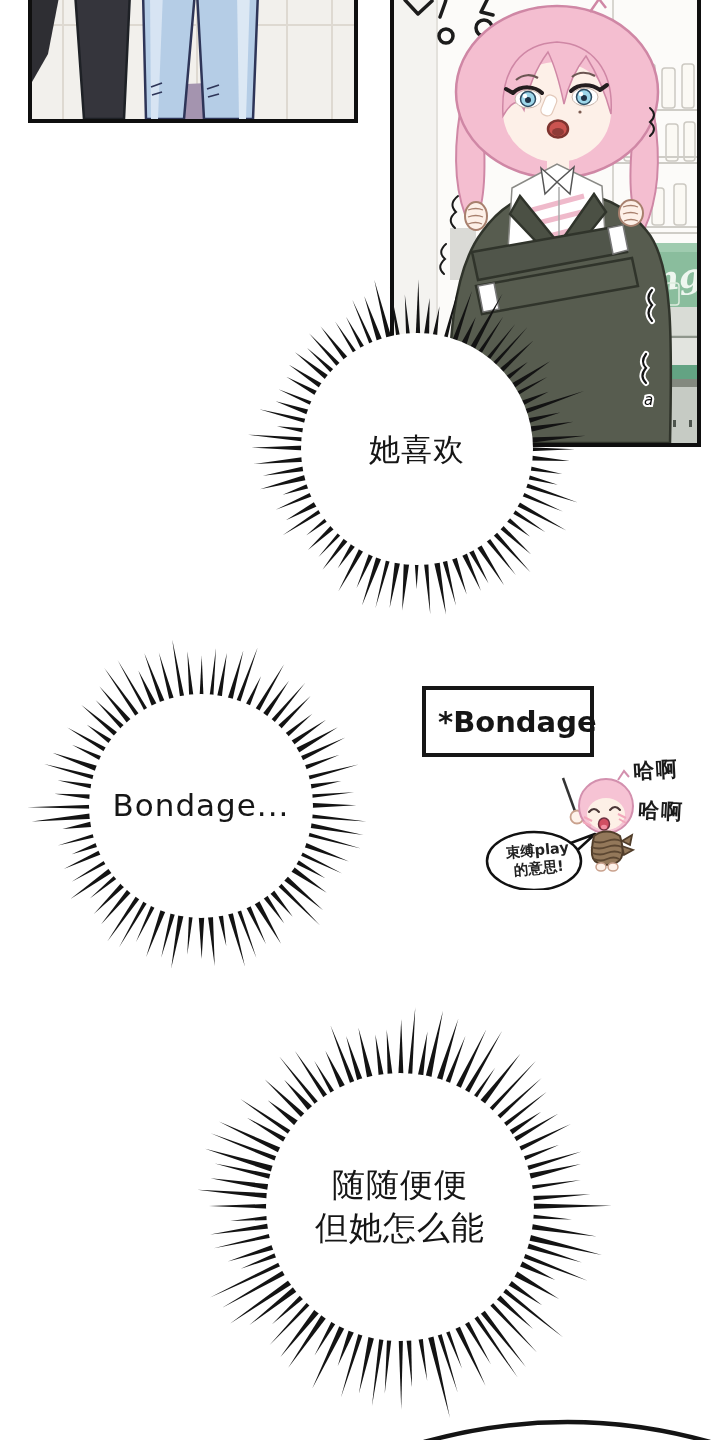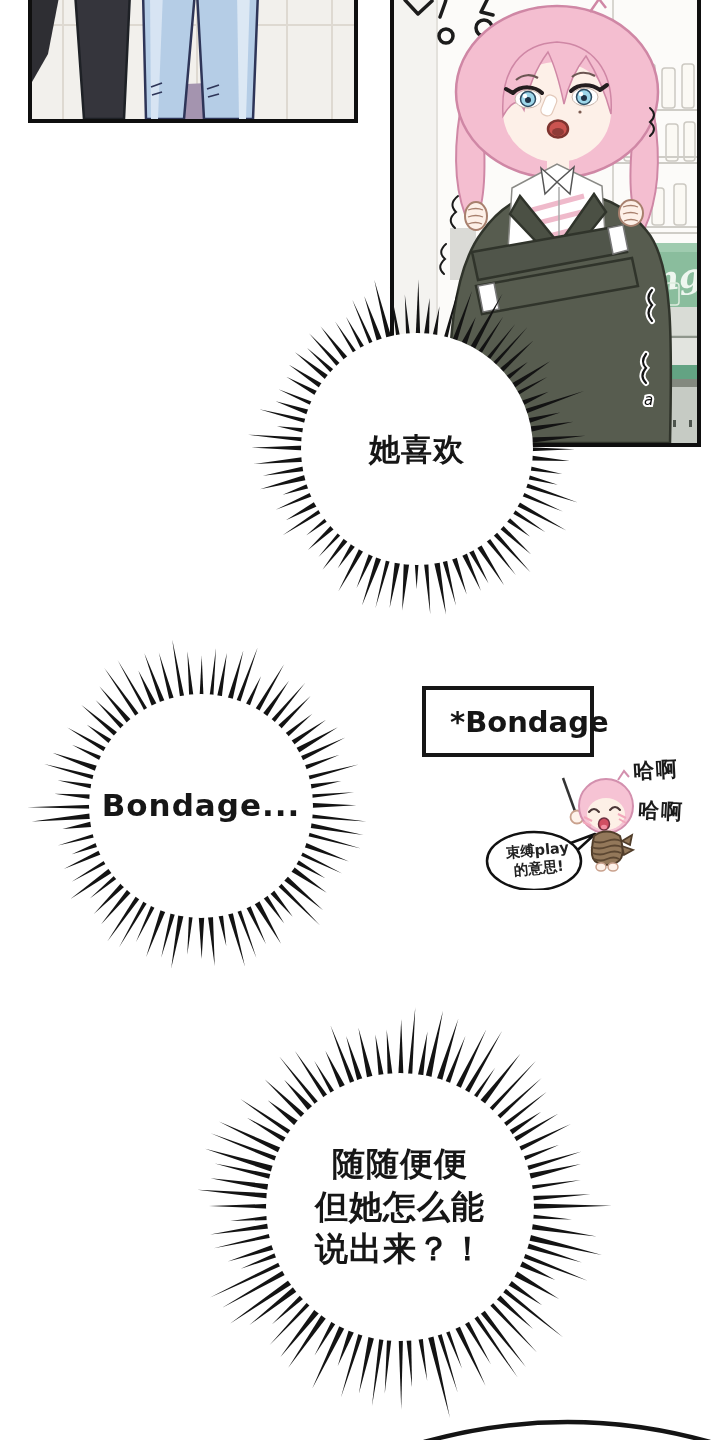--- a/index.html
+++ b/index.html
@@ -3,26 +3,26 @@
 <meta charset="utf-8">
 <style>
   html,body{margin:0;padding:0;background:#fff;}
   .page{position:relative;width:720px;height:1440px;background:#ffffff;overflow:hidden;
         font-family:"DejaVu Sans","Liberation Sans",sans-serif;}
   .panel{position:absolute;border:4px solid #0f0f0f;background:#fff;box-sizing:border-box;overflow:hidden;}
   .panel svg{display:block;}
   .burst{position:absolute;}
   .burst svg{display:block;}
   .burst-text{position:absolute;display:flex;flex-direction:column;align-items:center;justify-content:center;
-              text-align:center;font-weight:bold;color:#161616;letter-spacing:1px;}
+              text-align:center;font-weight:normal;color:#161616;letter-spacing:1px;}
   .bt1{left:297px;top:389px;width:240px;height:120px;font-size:31px;line-height:1.32;}
   .bt2{left:81px;top:746px;width:240px;height:120px;font-size:31px;line-height:1.35;align-items:center;}
   .bt3{left:270px;top:1133px;width:260px;height:148px;font-size:33px;line-height:1.3;}
   .note-box{position:absolute;left:422px;top:686px;width:172px;height:71px;border:4px solid #161616;
-            background:#fff;display:flex;align-items:center;box-sizing:border-box;padding-left:24px;
+            background:#fff;display:flex;align-items:center;box-sizing:border-box;padding-left:12px;
             font-size:29px;font-weight:bold;color:#161616;}
   .sfx{position:absolute;font-weight:bold;color:#1a1a1a;font-size:21px;letter-spacing:2px;}
   .sfx1{left:633px;top:756px;transform:rotate(-3deg);}
   .sfx2{left:638px;top:797px;transform:rotate(3deg);}
   .chibi-svg{position:absolute;left:480px;top:750px;}
   .speech-text{position:absolute;left:492px;top:841px;width:92px;font-size:14.5px;line-height:1.25;
                font-weight:bold;text-align:center;color:#222;transform:rotate(-5deg);}
   .arc-svg{position:absolute;left:410px;top:1412px;}
 </style>
 </head>
@@ -500,20 +500,19 @@
         <polygon points="358.5959854681582,194.6297337475129 359.99794876829566,199.2056034432705 416.50432175719584,179.3903749803353" fill="#131313"></polygon>
         <polygon points="360.782897368362,202.0200153446519 362.1714997659386,207.86282428975417 415.77156792552785,192.03781605840612" fill="#131313"></polygon>
         <polygon points="363.2735400263344,213.7839281226614 363.8800200254422,217.8488130138577 415.91392346611906,208.0076794105631" fill="#131313"></polygon>
         <polygon points="364.5466187735857,223.88607147295556 364.8702914132972,228.71086244400271 425.5108392270767,222.21951964420478" fill="#131313"></polygon>
         <circle cx="235" cy="235" r="134" fill="#ffffff"></circle>
       </svg>
   </div>
   <div class="burst-text bt3">
     <div>随随便便</div>
     <div>但她怎么能</div>
-    <div>说出来？！</div>
   </div>
 
   <svg class="arc-svg" width="310" height="28" viewBox="0 0 310 28">
     <path d="M14,30 Q158,-10 300,30" stroke="#141414" stroke-width="4.5" fill="none"></path>
   </svg>
 
 </div>
 
 </body></html>

